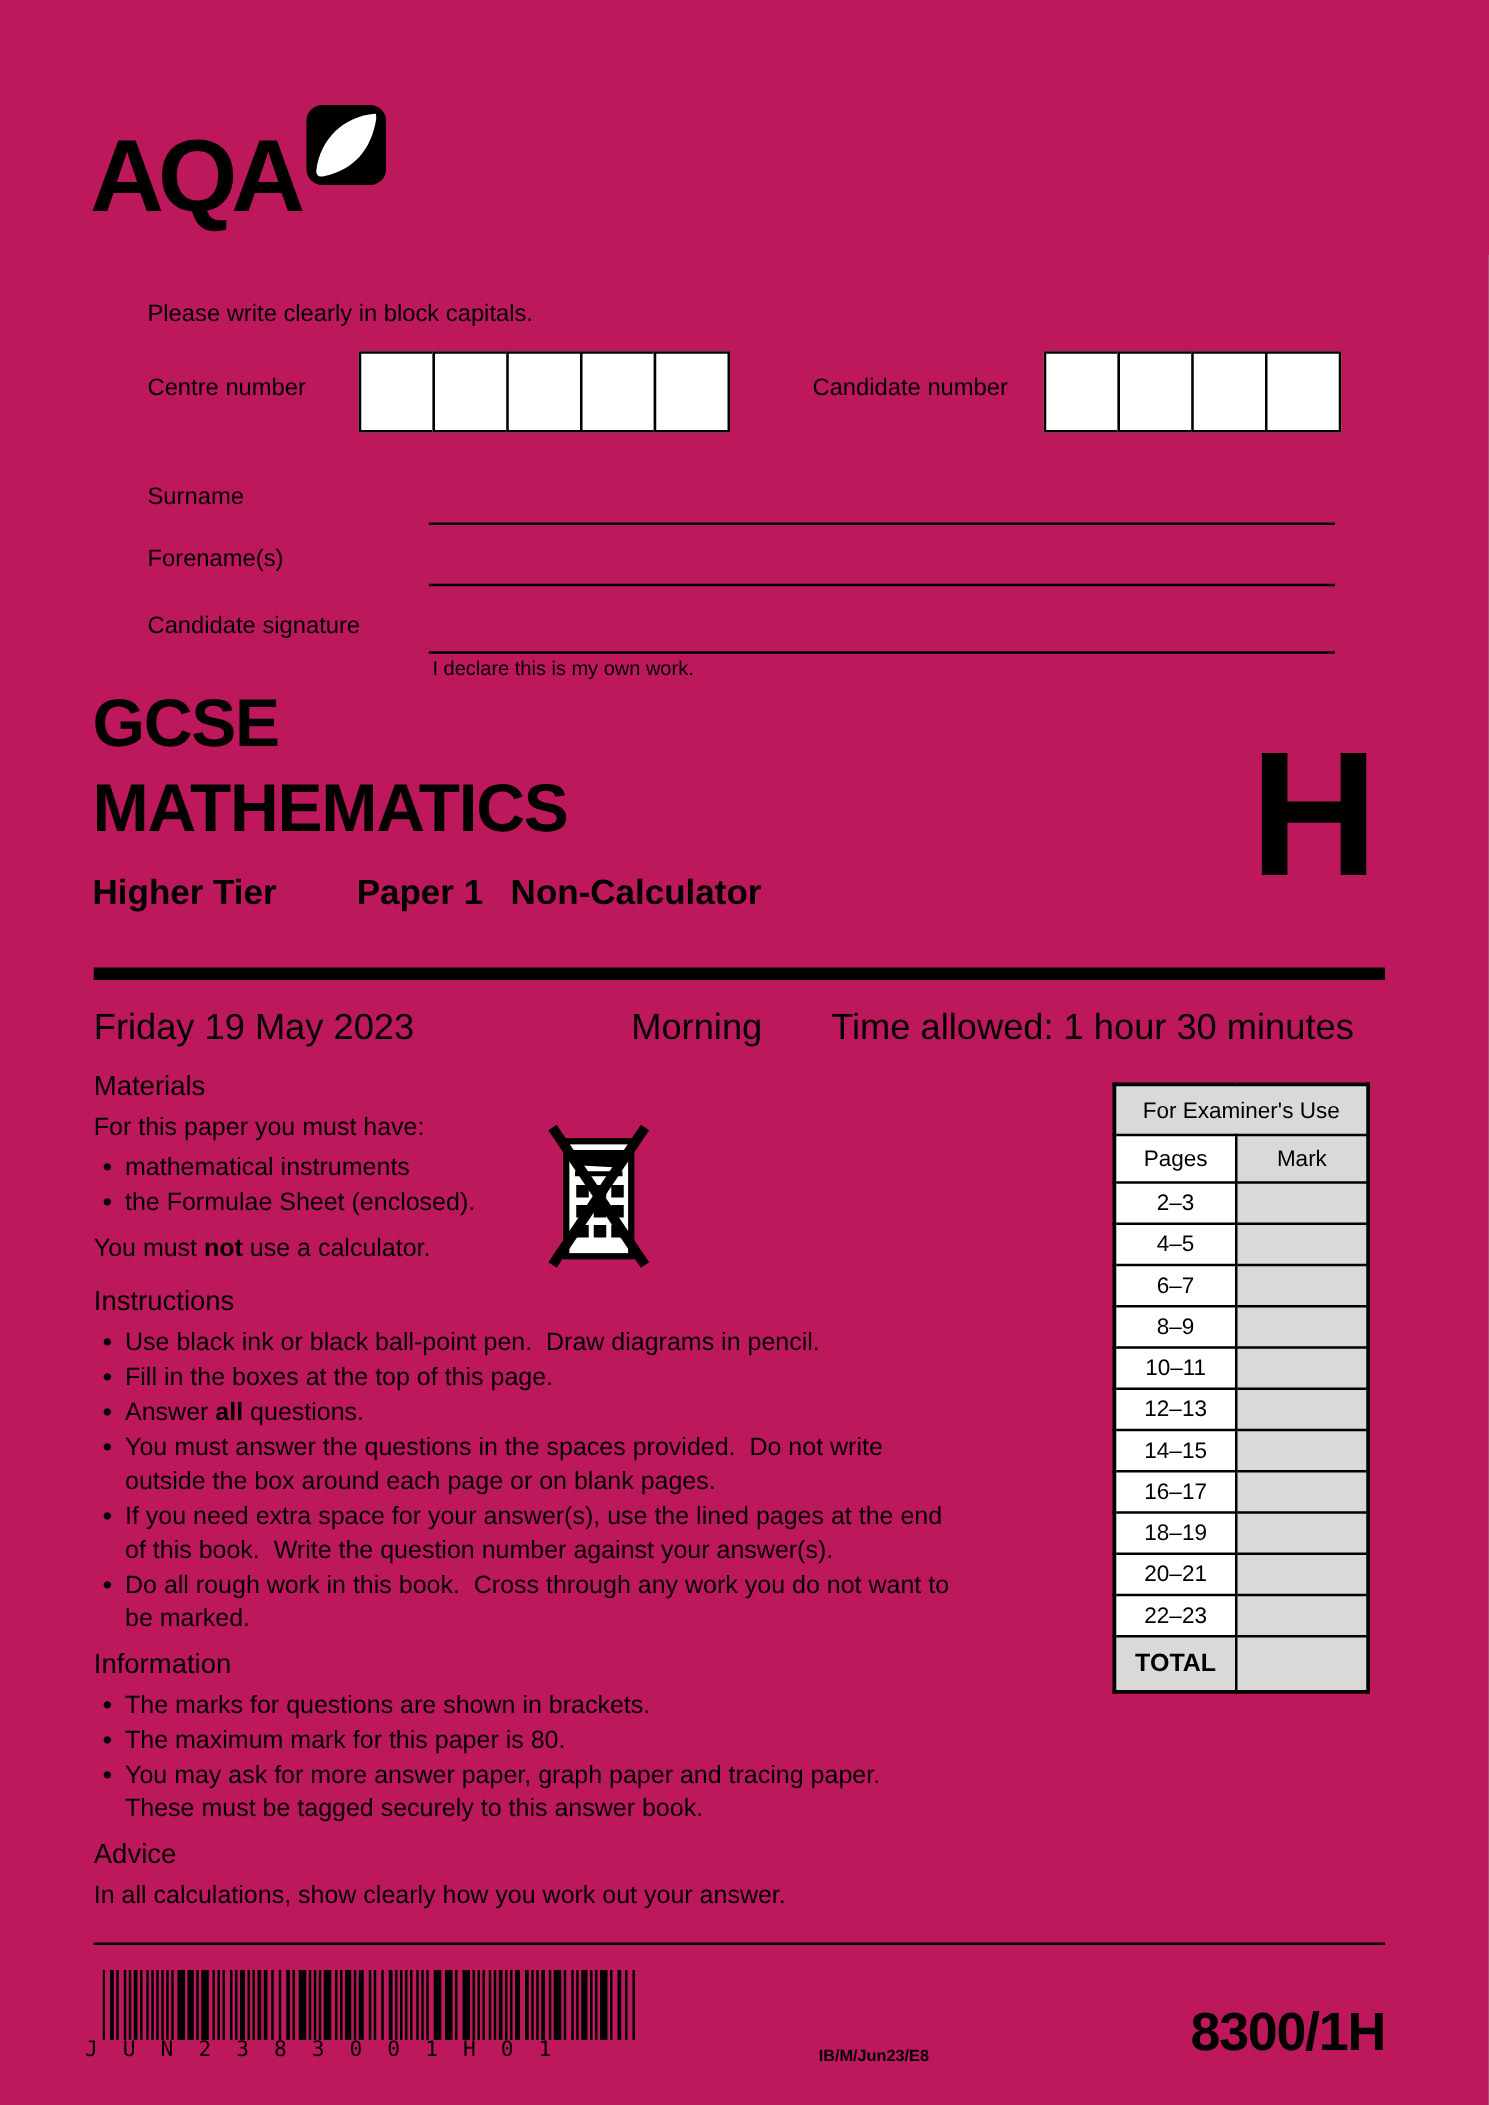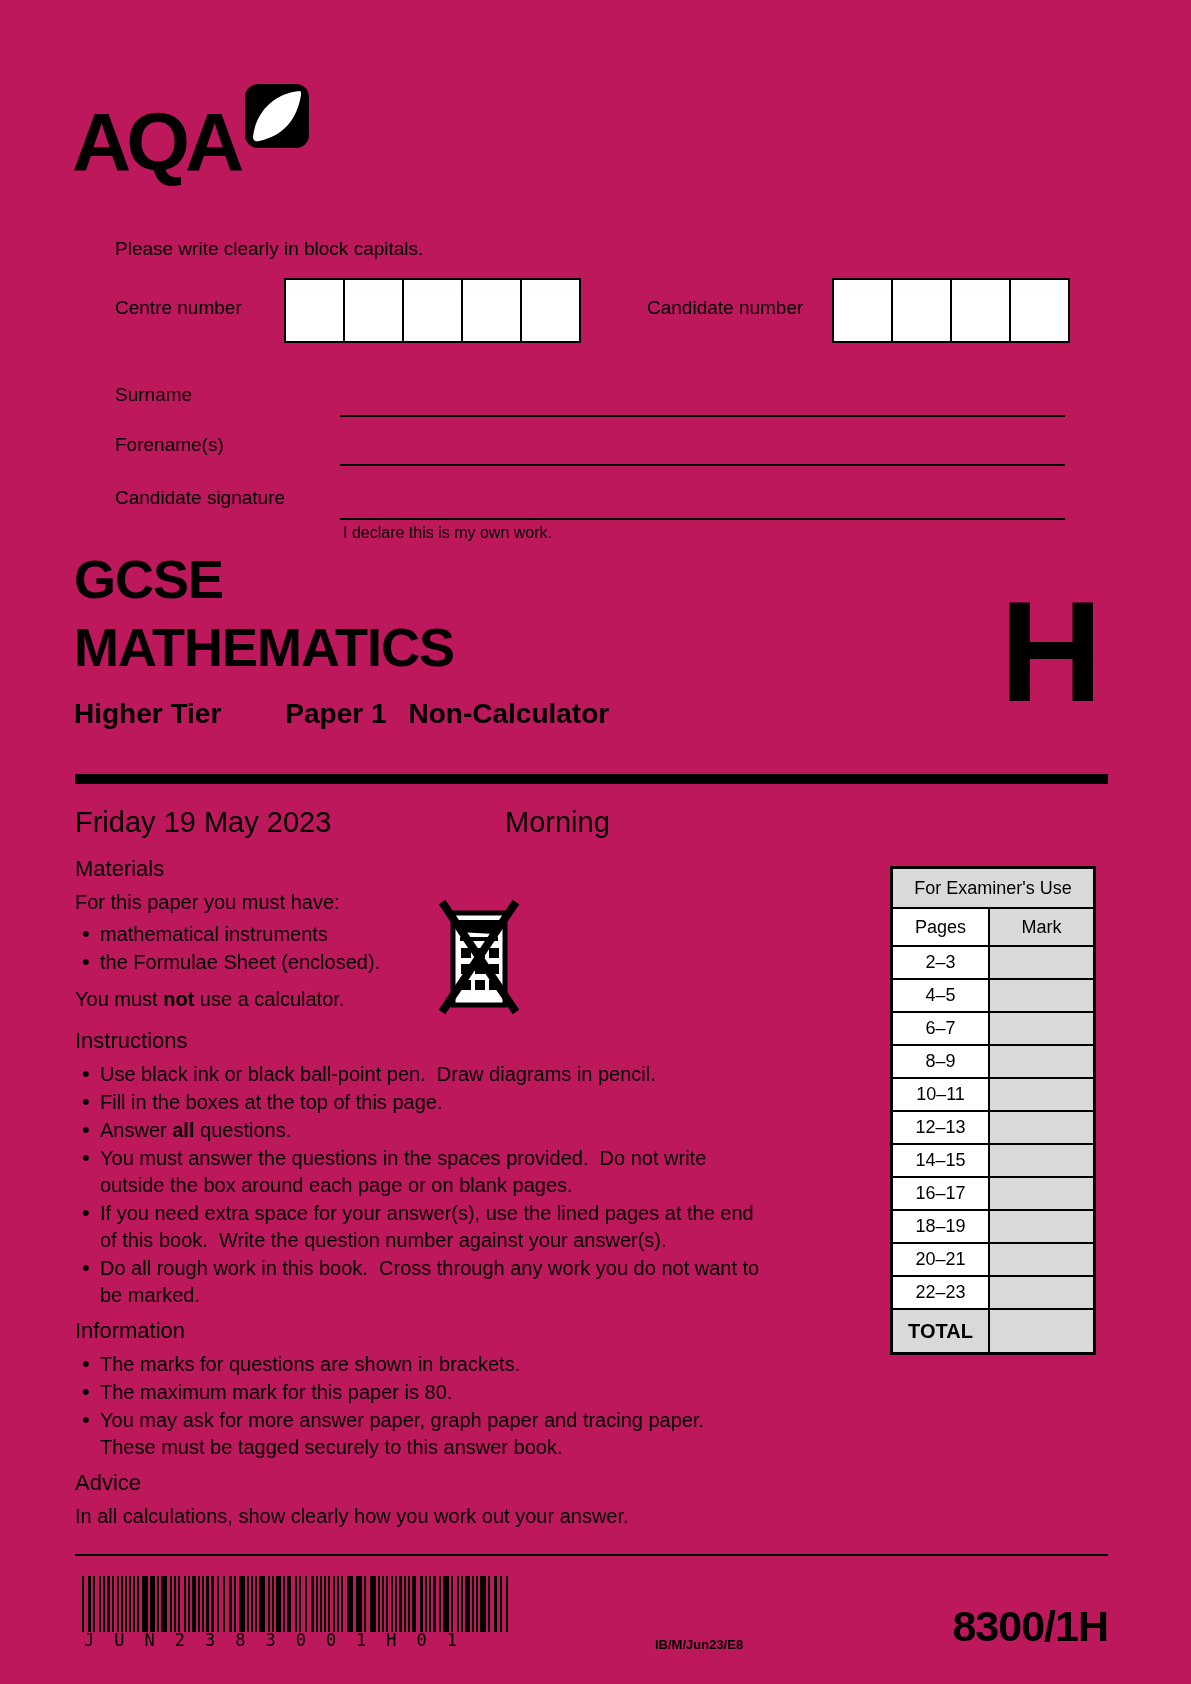--- a/index.html
+++ b/index.html
@@ -6,21 +6,21 @@
   .page{position:relative;width:1191px;height:1684px;background:#be185d;margin:0 auto;
         font-family:"Liberation Sans",sans-serif;color:#000;overflow:hidden;}
 
   
   .logo{position:absolute;left:72px;top:84px;display:flex;align-items:flex-start;}
   .logo-text{font-size:82px;font-weight:700;letter-spacing:-5px;line-height:0.82;margin-top:24px;}
   .logo-leaf{margin-left:6px;}
 
   
   .cand-box{position:absolute;left:78px;top:207px;width:1008px;height:346px;
-            border:5px solid #be185d;border-radius:34px 6px 34px 6px;}
+            border:8px solid #be185d;border-radius:34px 6px 34px 6px;}
   .cand-note{position:absolute;left:32px;top:26px;font-size:19px;}
   .cand-label{position:absolute;font-size:19px;}
   .cellrow{position:absolute;display:flex;}
   .cell{width:57px;height:61px;border:2px solid #000;margin-left:-2px;background:#fff;}
   .cell:first-child{margin-left:0;}
   .fieldline{position:absolute;left:257px;width:725px;border-bottom:2.5px solid #000;height:0;}
   .declaration{position:absolute;left:260px;top:312px;font-size:16px;}
 
   
   .title-block{position:absolute;left:74px;top:552px;}
@@ -63,21 +63,21 @@
   .ex-colhead{height:36px;font-size:18px;}
   .ex-pages-col{width:95px;background:#ffffff;}
   .ex-mark-col{width:103px;background:#d9d9d9;}
   .ex-row td{height:31px;font-size:18px;}
   .ex-total td{height:42px;background:#d9d9d9;}
   .ex-total .tlabel{font-size:20px;font-weight:700;}
 
   
   .rule-thin{position:absolute;left:75px;top:1554px;width:1033px;height:2px;background:#000;}
   .barcode{position:absolute;left:82px;top:1576px;}
-  .barcode-digits{position:absolute;left:84px;top:1630px;width:460px;font-family:"DejaVu Sans Mono",monospace;
+  .barcode-digits{position:absolute;left:68px;top:1630px;width:460px;font-family:"DejaVu Sans Mono",monospace;
                   font-size:17px;letter-spacing:20px;white-space:nowrap;}
   .footer-ref{position:absolute;left:655px;top:1637px;font-size:13px;font-weight:600;}
   .paper-code{position:absolute;right:83px;top:1602px;font-size:43px;font-weight:700;letter-spacing:-1px;}
 </style>
 </head>
 <body>
 
 <div class="page">
 
   <div class="logo">
@@ -130,20 +130,21 @@
       <span class="paper-type">Non-Calculator</span>
     </div>
   </div>
   <div class="h-letter">H</div>
 
   <div class="rule-heavy"></div>
 
   <div class="session-row">
     <span class="session-date">Friday 19 May 2023</span>
     <span class="session-tod">Morning</span>
+    <span class="session-time">Time allowed: 1 hour 30 minutes</span>
   </div>
 
   <div class="section" id="materials">
     <h2>Materials</h2>
     <p>For this paper you must have:</p>
     <ul class="blist">
       <li><span class="li-text">mathematical instruments</span></li>
       <li><span class="li-text">the Formulae Sheet (enclosed).</span></li>
     </ul>
   </div>

